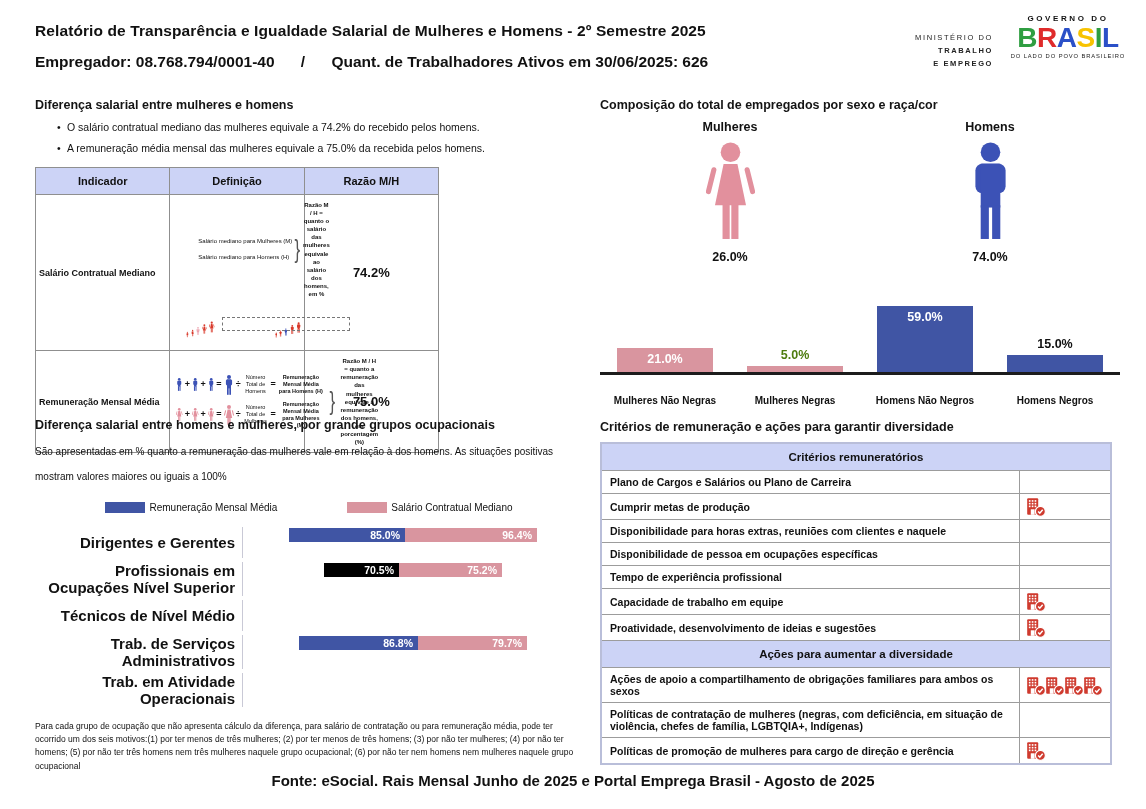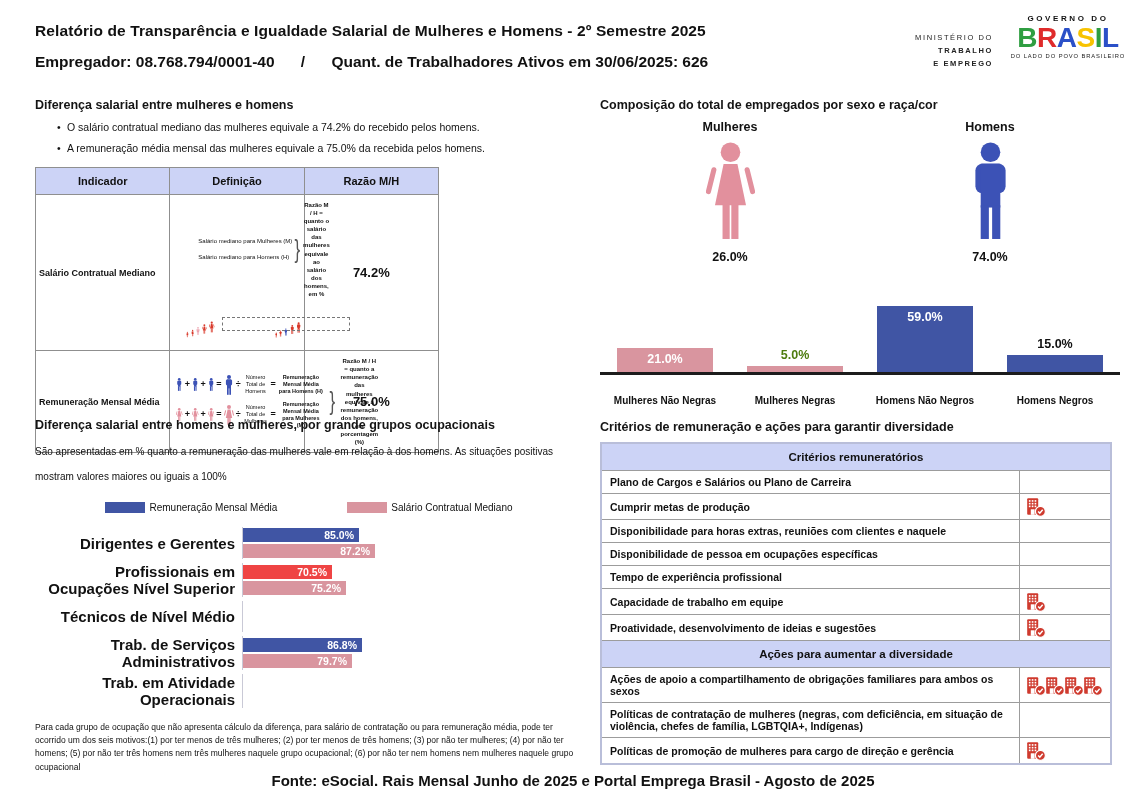--- a/index.html
+++ b/index.html
@@ -70,21 +70,21 @@
   
   .left-bottom{position:absolute;left:35px;top:418px;width:548px;}
   .occ-sub{font-size:10px;margin:14px 0 0 0;}
   .legend{display:flex;justify-content:center;gap:70px;margin:20px 0 14px 0;}
   .leg-item{display:flex;align-items:center;gap:4px;font-size:10px;}
   .leg-swatch{width:40px;height:11px;flex:none;}
   .occ-rows{margin-top:4px;}
   .occ-row{display:flex;align-items:center;min-height:31px;margin-bottom:4px;}
   .occ-label{width:200px;flex:none;text-align:right;padding-right:7px;font-size:15px;font-weight:bold;}
   .occ-bars{flex:1;border-left:1px solid #c9c9d6;align-self:stretch;display:flex;
-            flex-direction:column;justify-content:center;}
+            flex-direction:row;justify-content:center;}
   .occ-bar{height:14px;margin:1px 0;display:flex;align-items:center;justify-content:flex-end;
            color:#fff;font-size:10.5px;font-weight:bold;padding-right:5px;box-sizing:border-box;}
   .occ-note{font-size:8.5px;line-height:1.55;margin-top:13px;color:#111;}
 
   
   .right-bottom{position:absolute;left:600px;top:420px;width:520px;}
   .crit-table{width:512px;border-collapse:collapse;margin-top:6px;border:2px solid #b9bed9;}
   .crit-table td{border:1px solid #9c9c9c;font-size:10.5px;font-weight:bold;
                  padding:5px 8px;color:#111;}
   .crit-table td.sec-head{background:#ccd3f6;text-align:center;font-size:11.5px;padding:7px;}
@@ -388,27 +388,27 @@
         <div class="leg-item">
    <span class="leg-swatch" style="background:#d9959f"></span>
    <span>Salário Contratual Mediano</span>
         </div>
       </div>
     <div class="occ-rows">
         <div class="occ-row">
     <div class="occ-label">Dirigentes e Gerentes</div>
     <div class="occ-bars">
             <div class="occ-bar" style="width:116px;background:#4055a4">85.0%</div>
-            <div class="occ-bar" style="width:132px;background:#d9959f">87.2%</div>
+            <div class="occ-bar" style="width:132px;background:#d9959f">96.4%</div>
           </div>
         </div>
         <div class="occ-row">
     <div class="occ-label">Profissionais em Ocupações Nível Superior</div>
     <div class="occ-bars">
-            <div class="occ-bar" style="width:89px;background:#ef4444">70.5%</div>
+            <div class="occ-bar" style="width:75px;background:#000000">70.5%</div>
             <div class="occ-bar" style="width:103px;background:#d9959f">75.2%</div>
           </div>
         </div>
         <div class="occ-row">
     <div class="occ-label">Técnicos de Nível Médio</div>
     <div class="occ-bars"></div>
         </div>
         <div class="occ-row">
     <div class="occ-label">Trab. de Serviços Administrativos</div>
     <div class="occ-bars">

